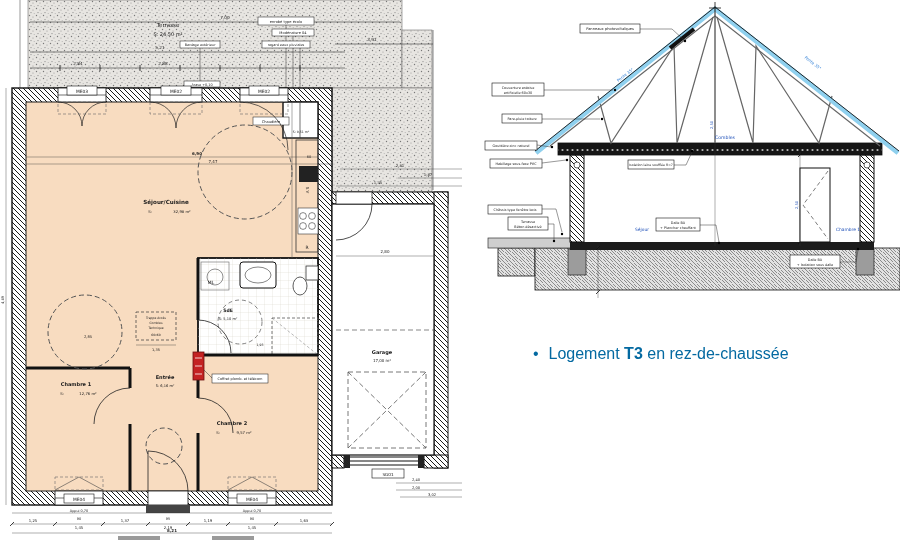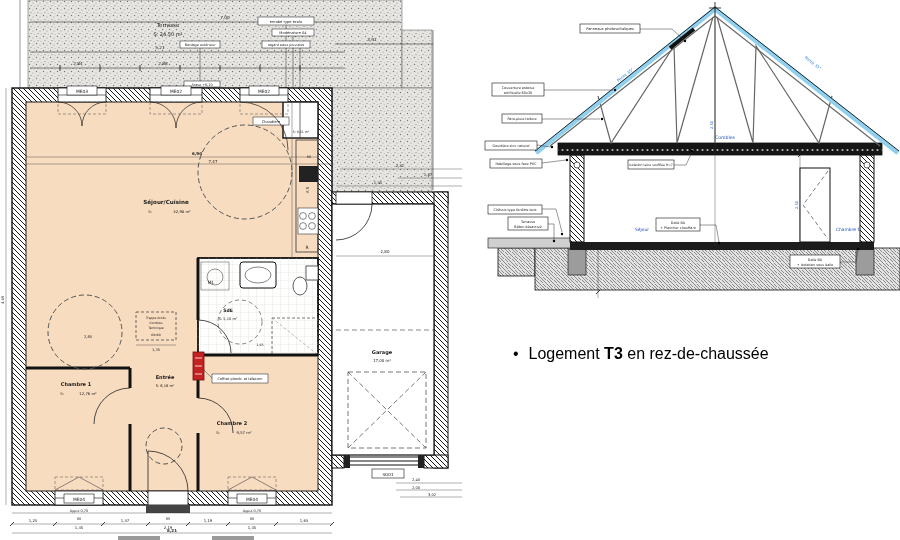--- a/index.html
+++ b/index.html
@@ -2,21 +2,21 @@
 <html><head>
 <meta charset="utf-8">
 <style>
   html,body{margin:0;padding:0;background:#fff;width:900px;height:540px;overflow:hidden;}
   .stage{position:relative;width:900px;height:540px;background:#fff;font-family:"Liberation Sans","DejaVu Sans",sans-serif;}
   svg text{font-family:"DejaVu Sans","Liberation Sans",sans-serif;fill:#1a1a1a;}
   .tc{text-anchor:middle;}
   .bold{font-weight:bold;}
   .blue{fill:#1d4fb8;}
   .lblue{fill:#2f7fd6;}
-  .caption{position:absolute;left:504px;top:327px;font-size:16px;color:#000000;white-space:pre;}
+  .caption{position:absolute;left:524px;top:327px;font-size:16px;color:#0369a1;white-space:pre;}
   .caption .bullet{margin-right:10px;}
   .caption b{font-weight:bold;}
 </style>
 </head>
 <body>
 
 <div class="stage">
 
 <svg style="position:absolute;left:0;top:0" width="470" height="540" viewBox="0 0 470 540">
   <defs>

